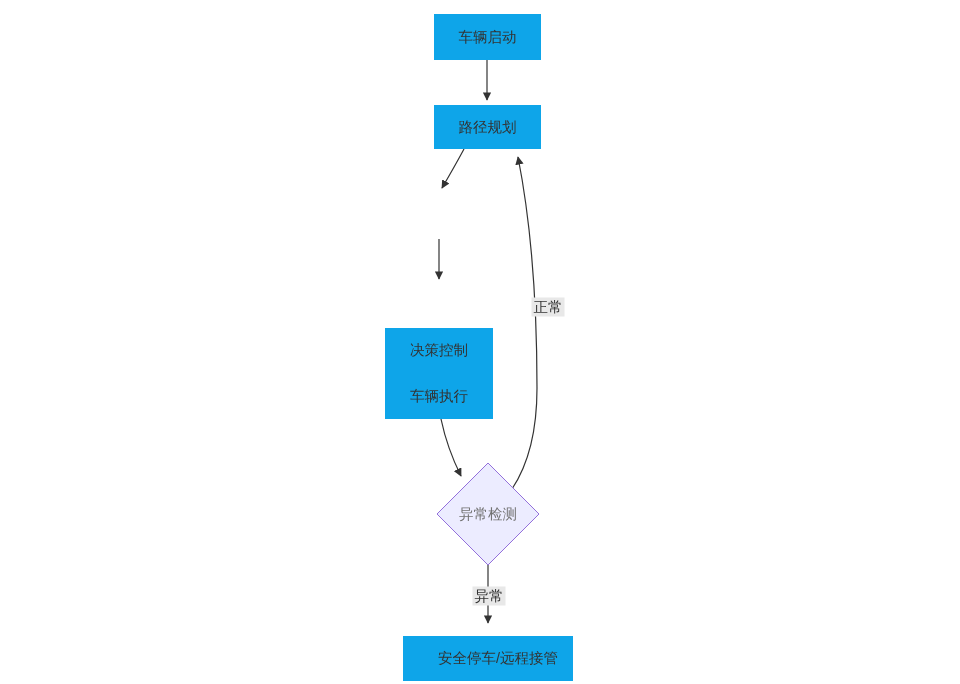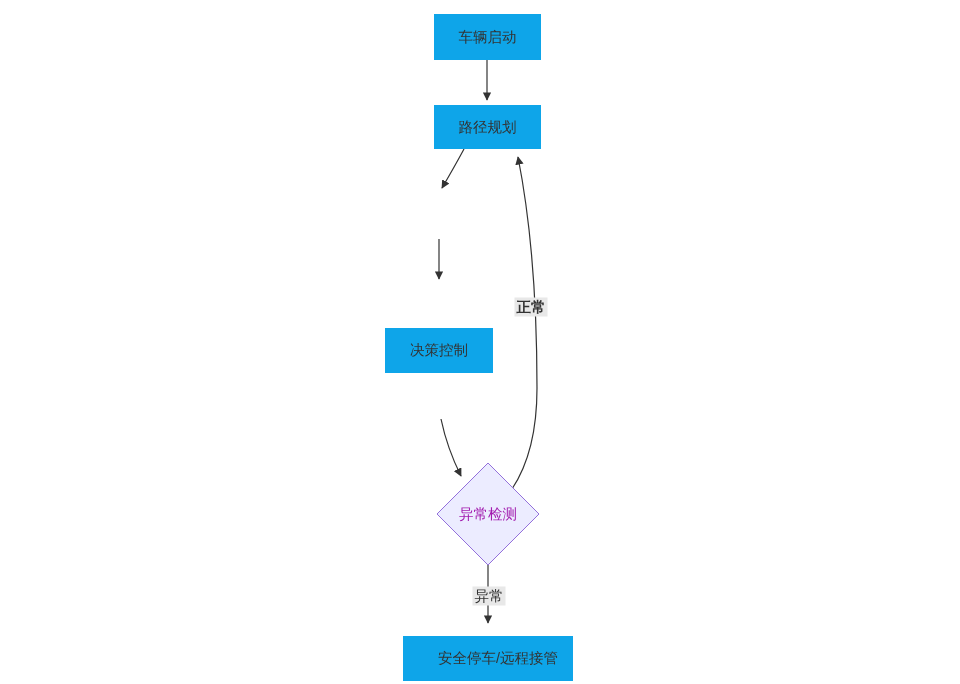--- a/index.html
+++ b/index.html
@@ -40,21 +40,21 @@
     font-size: 14.5px;
     color: #333333;
     text-align: center;
   }
   .diamond-label {
     position: absolute;
     display: flex;
     align-items: center;
     justify-content: center;
     font-size: 14.5px;
-    color: #a21caf;
+    color: #737373;
     background: transparent;
     pointer-events: none;
   }
   .edge-label {
     position: absolute;
     transform: translate(-50%, -50%);
     background: #e8e8e8;
     color: #333333;
     font-size: 14.5px;
     line-height: 19px;
@@ -97,26 +97,29 @@
 
   <div class="node" style="left:434px; top:105px; width:107px; height:44px;">
     <span>路径规划</span>
   </div>
 
 
   <div class="node" style="left:385px; top:284px; width:108px; height:45px;margin-top:44px;">
     <span>决策控制</span>
   </div>
 
+  <div class="node" style="left:385px; top:373px; width:108px; height:46px;">
+    <span>车辆执行</span>
+  </div>
 
   <div class="diamond-label" style="left:438px; top:504px; width:100px; height:20px;">
     <span>异常检测</span>
   </div>
 
   <div class="node" style="left:403px; top:636px; width:170px; height:45px;padding-left:20px;">
     <span>安全停车/远程接管</span>
   </div>
 
-  <div class="edge-label" style="left:531px; top:307px;font-weight:bold;">正常</div>
+  <div class="edge-label" style="left:548px; top:307px;">正常</div>
 
   <div class="edge-label" style="left:489px; top:596px;text-align:right;">异常</div>
 
 </div>
 
 </body></html>

